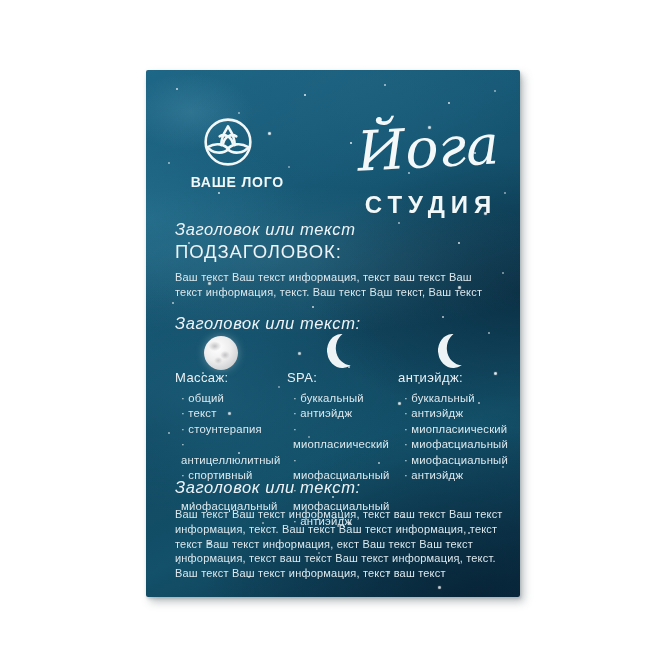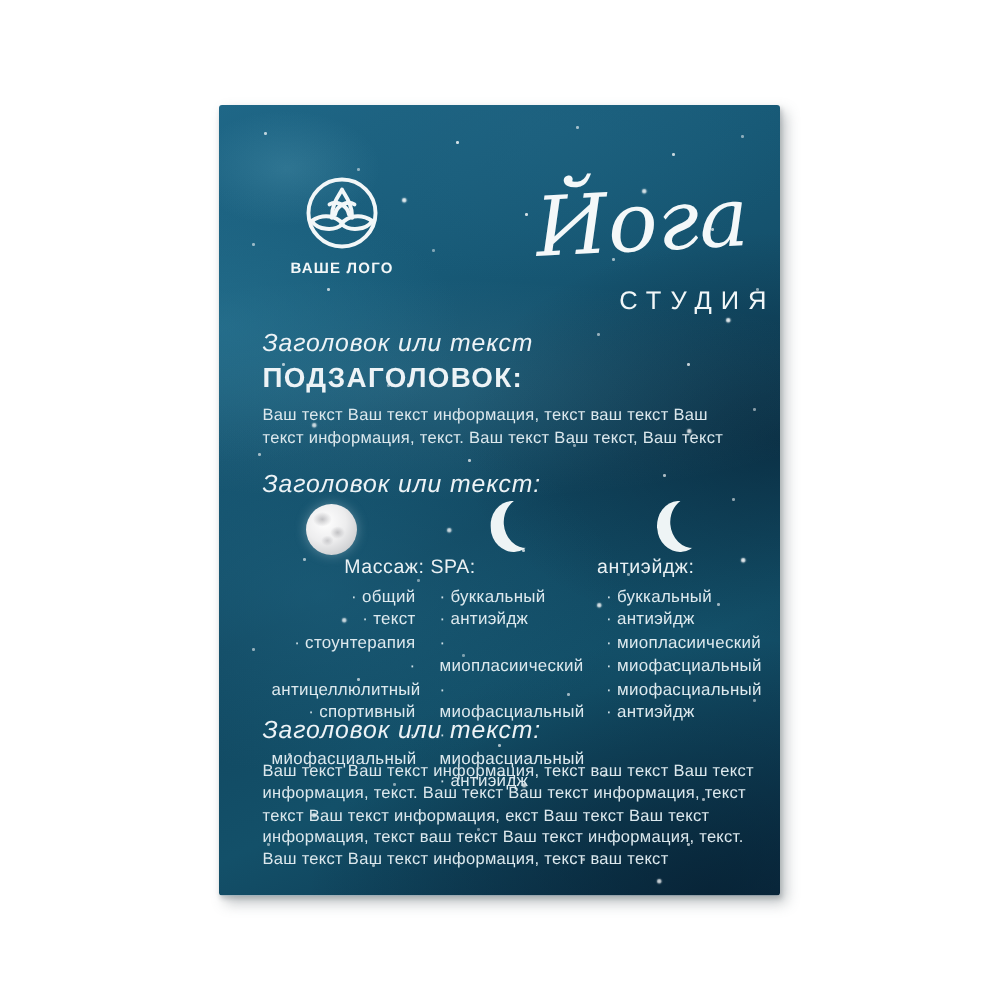--- a/index.html
+++ b/index.html
@@ -56,31 +56,31 @@
       338px 142px 1px rgba(255,255,255,.9), 62px 212px 1px rgba(255,255,255,.8),
       312px 216px 1px rgba(255,255,255,.85), 152px 282px 1px rgba(255,255,255,.8),
       252px 332px 1px rgba(255,255,255,.85), 82px 342px 1px rgba(255,255,255,.8),
       348px 302px 1px rgba(255,255,255,.9), 202px 452px 1px rgba(255,255,255,.8),
       62px 472px 1px rgba(255,255,255,.85), 292px 516px 1px rgba(255,255,255,.8);
   }
   .content{position:absolute;inset:0;color:#eaf2f5;}
   .abs{position:absolute;}
 
   .logo-mark{left:56px;top:46px;width:52px;height:52px;}
-  .logo-label{left:26px;top:104px;width:112px;text-align:center;
-    font-size:10px;font-weight:bold;letter-spacing:0.8px;color:#f2f7f8;}
+  .logo-label{left:26px;top:104px;width:112px;text-align:right;
+    font-size:14px;font-weight:bold;letter-spacing:0.8px;color:#f2f7f8;}
 
   .title-script{left:193px;top:34px;width:178px;text-align:center;
     font-family:"DejaVu Serif",serif;font-style:italic;font-size:55px;line-height:1.6;
     color:#f4f8f9;transform:rotate(-3deg);}
-  .title-caps{left:193px;top:121px;width:178px;text-align:right;
-    font-size:17px;font-weight:400;letter-spacing:6px;text-indent:6px;color:#f2f7f8;}
+  .title-caps{left:193px;top:121px;width:178px;text-align:center;
+    font-size:24px;font-weight:700;letter-spacing:6px;text-indent:6px;color:#f2f7f8;}
 
   .h-sec{font-size:16.5px;letter-spacing:0.6px;color:#edf3f6;font-weight:400;font-style:italic;}
-  .h-sub{font-size:18.5px;letter-spacing:0.9px;color:#edf3f6;font-weight:700;}
+  .h-sub{font-size:18.5px;letter-spacing:0.9px;color:#edf3f6;font-weight:400;}
   .body-txt{font-size:11px;line-height:14.8px;letter-spacing:0.2px;color:#dcE8ed;}
 
   .sec1-h1{left:29px;top:150px;width:320px;}
   .sec1-h2{left:29px;top:171px;width:320px;}
   .sec1-body{left:29px;top:200px;width:322px;}
 
   .sec2-h{left:29px;top:244px;width:320px;}
 
   .moon-full{
     left:58px;top:266px;width:34px;height:34px;border-radius:50%;
@@ -93,21 +93,21 @@
   }
   .moon-crescent{
     width:30px;height:34px;border-radius:50%;
     box-shadow:inset 9px -2px 0 0 #eef4f5;
     transform:rotate(-4deg);
   }
   .crescent-1{left:181px;top:264px;}
   .crescent-2{left:292px;top:264px;}
 
   .svc-col{top:300px;}
-  .svc-col-1{left:29px;width:108px;text-align:right;}
+  .svc-col-1{left:29px;width:108px;}
   .svc-col-2{left:141px;width:108px;}
   .svc-col-3{left:252px;width:118px;}
   .svc-title{font-size:13px;letter-spacing:0.4px;color:#eaf1f4;margin-bottom:5px;}
   .svc-list{list-style:none;margin:6px;padding:0;}
   .svc-list li{font-size:11.3px;line-height:15.4px;letter-spacing:0.2px;color:#dde9ee;}
   .svc-list li::before{content:"· ";color:#cfe0e7;}
 
   .sec3-h{left:29px;top:408px;width:320px;}
   .sec3-body{left:29px;top:437px;width:330px;}
 </style>

